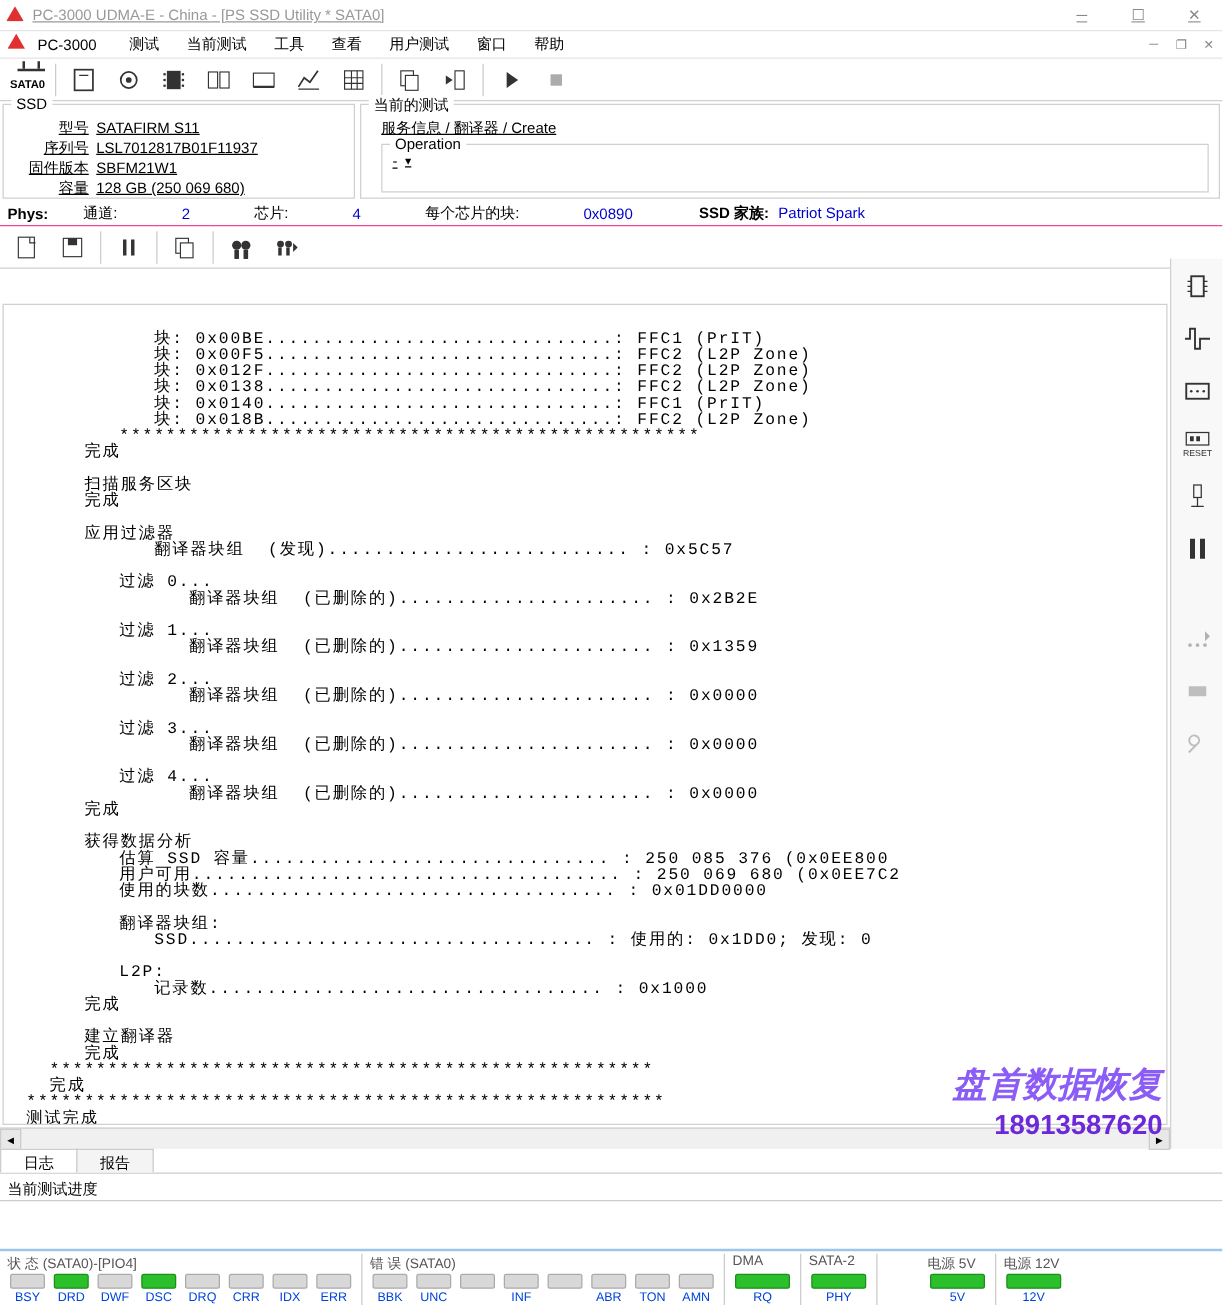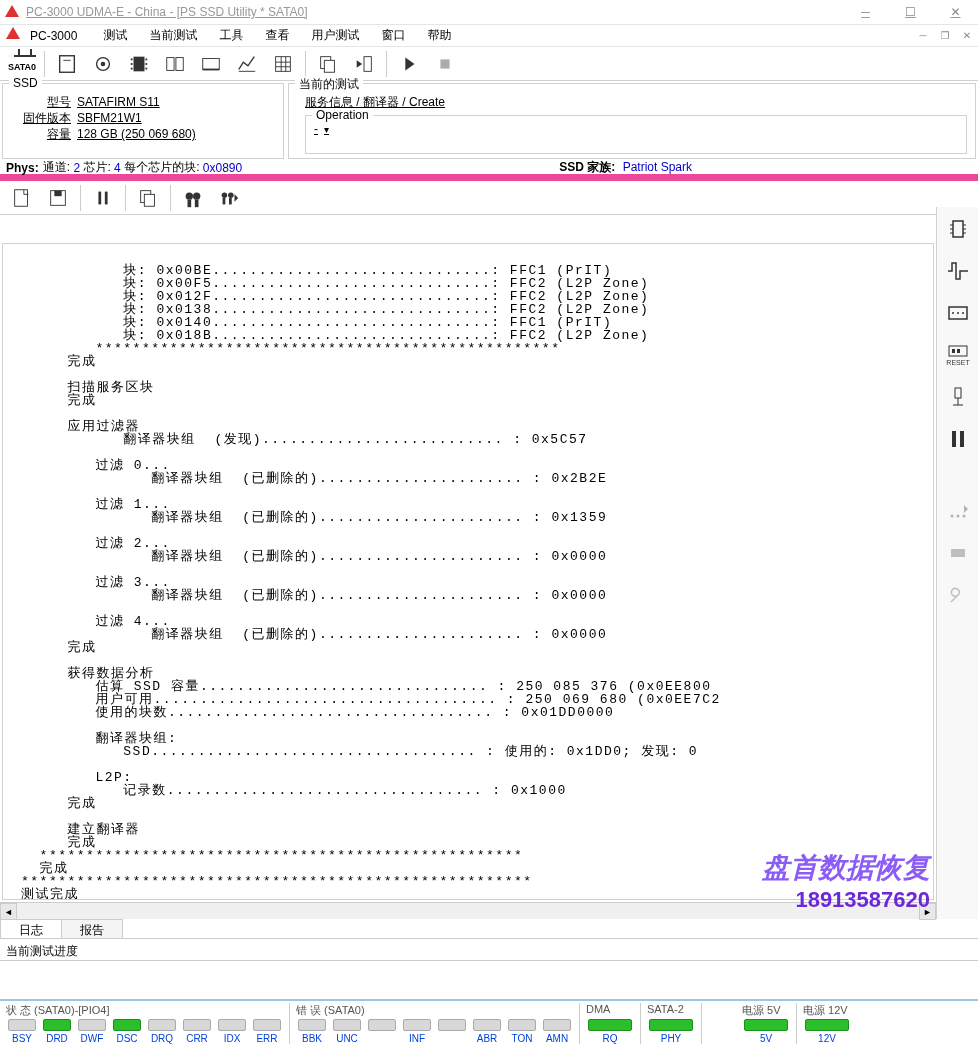--- a/index.html
+++ b/index.html
@@ -59,21 +59,21 @@
   .panel .legend { position:absolute; top:-8px; left:6px; background:#fff; padding: 0 4px; font-size: 12px;}
   .ssd-panel { width: 282px; }
   .ssd-panel .row { display:flex; line-height: 16px;}
   .ssd-panel .lab { width: 60px; text-align:right; margin-right: 6px;}
   .test-panel { flex:1; display:flex; flex-direction:column;padding-left:16px;}
   .op-panel { border:1px solid #d0d0d0; margin-top:4px; padding: 6px 8px 4px 8px; position:relative; flex:1;}
   .op-panel .legend { top:-8px; }
   .op-drop { display:flex; align-items:center; }
   .op-drop .caret { margin-left: 6px; font-size: 10px;}
   
-  .physline { height: 20px; display:flex; align-items:center; padding: 0 6px; border-bottom: 7px solid #ec4899;}
+  .physline { height: 20px; display:flex; align-items:center; padding: 0 6px; border-bottom: 1px solid #ec4899; gap: 24px;}
   .physline b { font-weight: bold; margin-right: 4px;}
   .blue { color: #0000cc; }
   .physline .right { margin-left: auto; margin-right: 280px;}
   
   .toolbar2 { height: 34px; display:flex; align-items:center; padding-left:4px; border-bottom:1px solid #d0d0d0;}
   
   .sidebar {
     position:absolute; right:0; top: 207px; width: 42px; bottom: 130px;
     border-left: 1px solid #d0d0d0;
     display:flex; flex-direction:column; align-items:center; gap: 10px; padding-top: 6px;
@@ -251,20 +251,24 @@
 </div>
 
 <div class="panels">
   <div class="panel ssd-panel">
     <div class="legend">SSD</div>
     <div class="row">
         <span class="lab">型号</span>
         <span>SATAFIRM   S11</span>
       </div>
     <div class="row">
+        <span class="lab">序列号</span>
+        <span>LSL7012817B01F11937</span>
+      </div>
+    <div class="row">
         <span class="lab">固件版本</span>
         <span>SBFM21W1</span>
       </div>
     <div class="row">
         <span class="lab">容量</span>
         <span>128 GB (250 069 680)</span>
       </div>
   </div>
   <div class="panel test-panel">
     <div class="legend">当前的测试</div>

